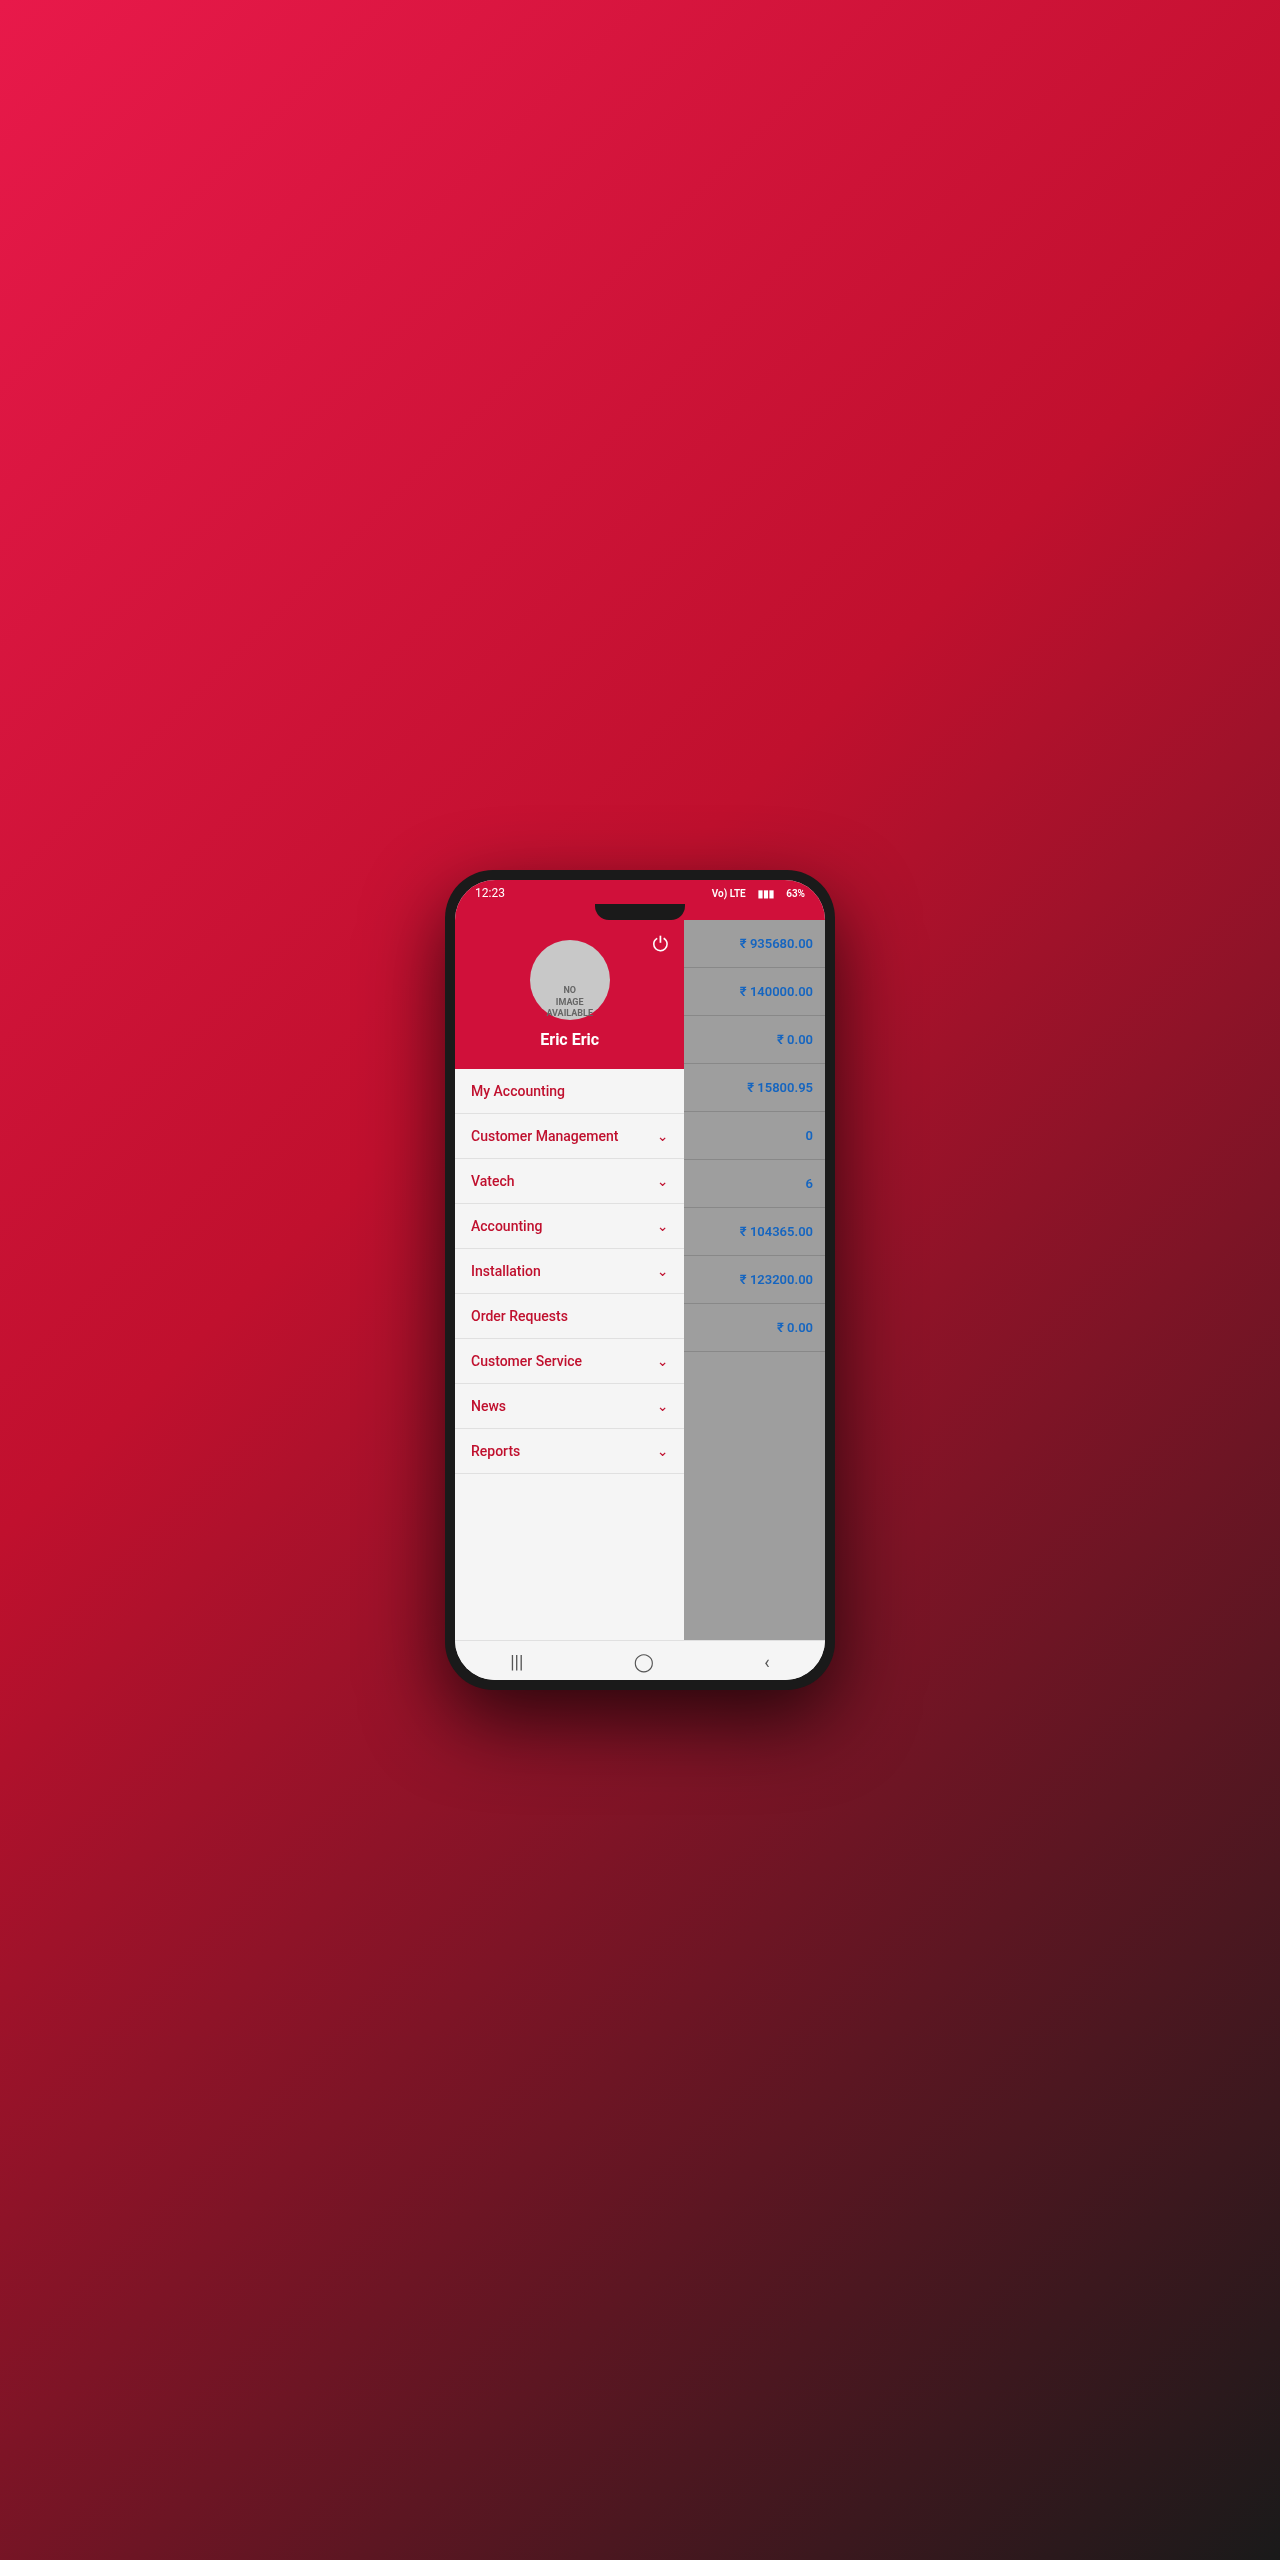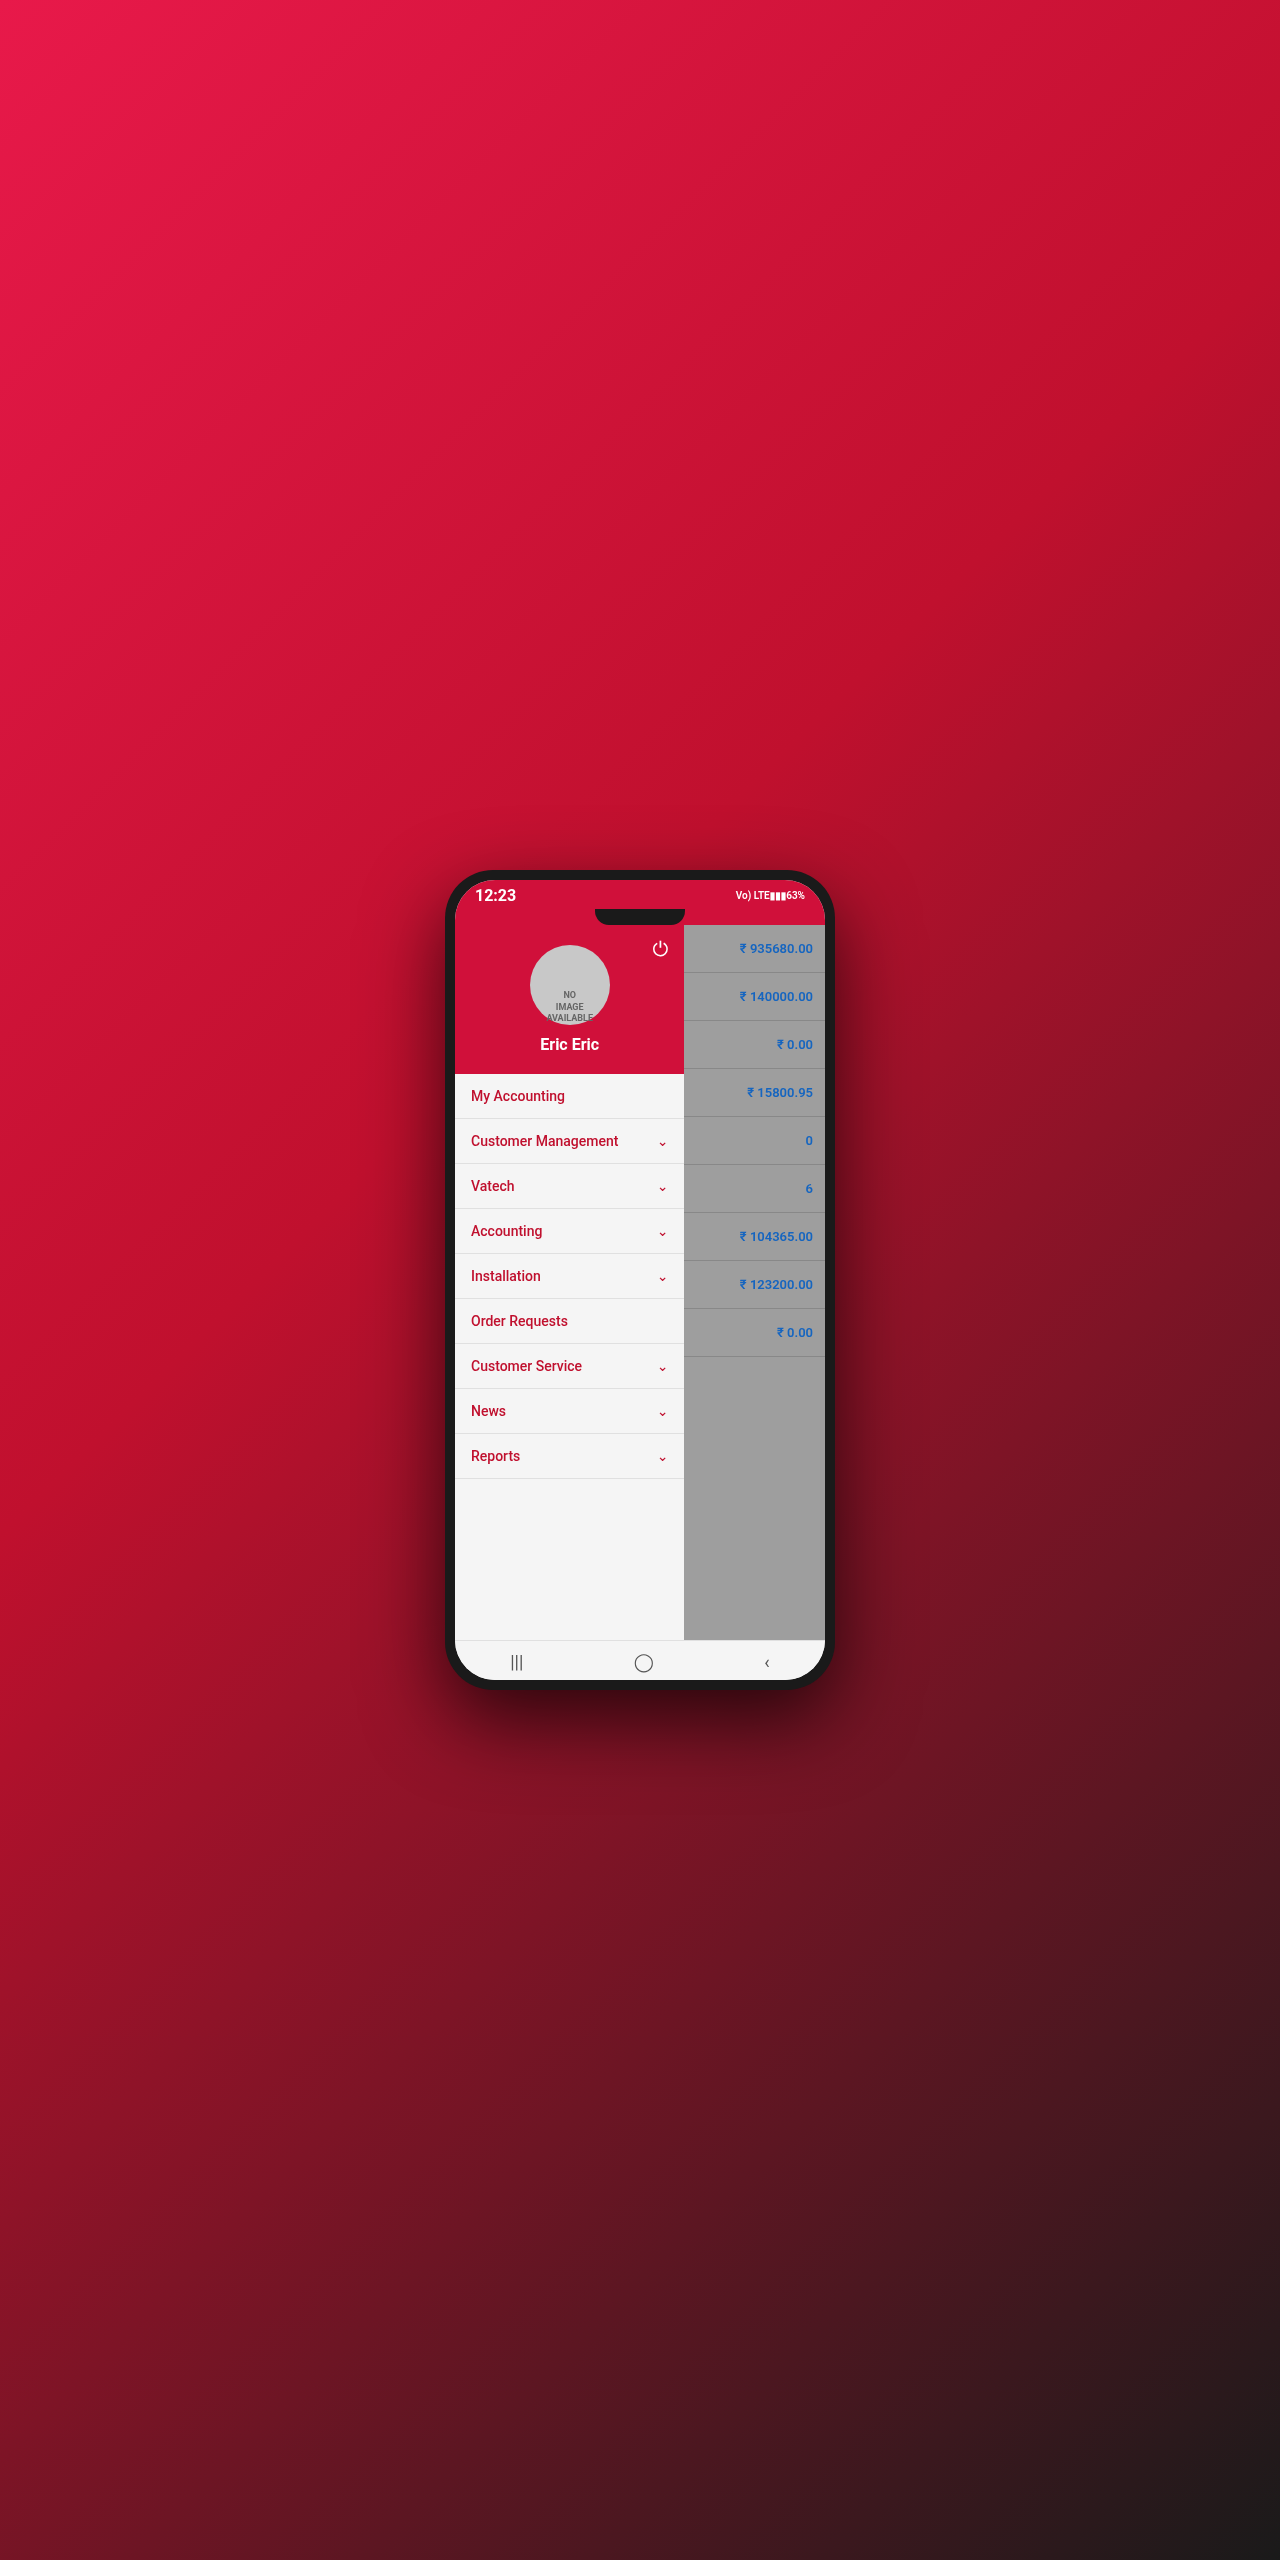--- a/index.html
+++ b/index.html
@@ -37,25 +37,25 @@
       background: #d0103a;
       display: flex;
       justify-content: space-between;
       align-items: center;
       padding: 6px 20px 4px 20px;
       color: white;
       font-size: 11px;
       font-weight: 600;
       flex-shrink: 0;
     }
-    .status-left { font-size: 16px; font-weight: 700; }
+    .status-left { font-size: 12px; font-weight: 400; }
     .status-right {
       display: flex;
       align-items: center;
-      gap: 0;
+      gap: 12px;
       font-size: 10px;
     }
     .status-right span { font-size: 10px; }
 
     
     .notch-bar {
       background: #d0103a;
       display: flex;
       justify-content: center;
       flex-shrink: 0;

